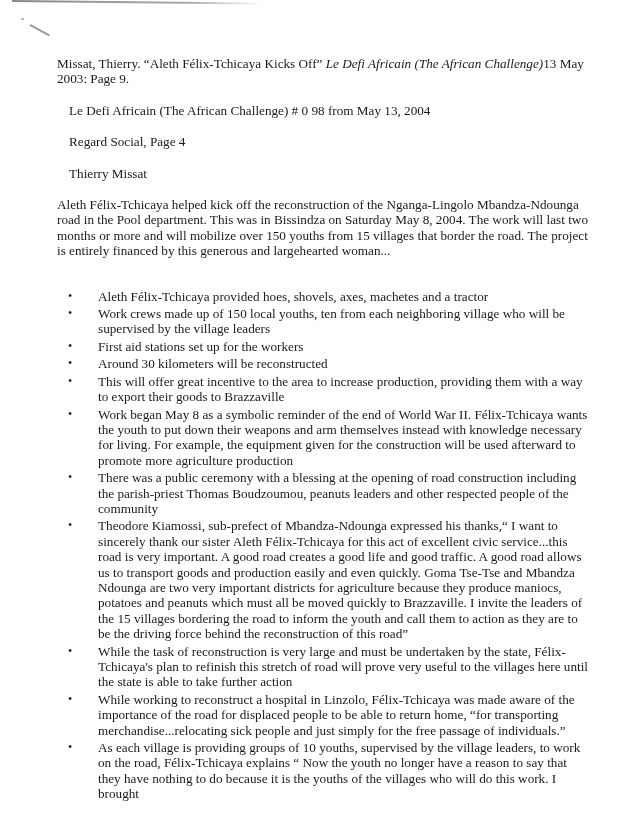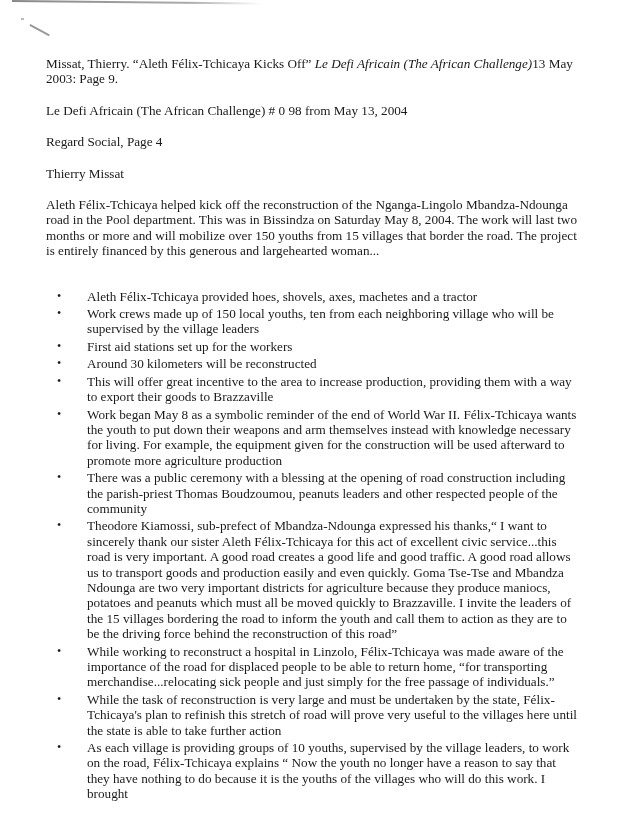--- a/index.html
+++ b/index.html
@@ -10,24 +10,24 @@
   .topline {
     position: absolute; left: 12px; top: 0; width: 250px; height: 2px;
     background: linear-gradient(to right, #888 0%, #aaa 70%, rgba(170,170,170,0) 100%);
     transform: rotate(0.6deg); transform-origin: left top;
   }
   .mark {
     position: absolute; left: 30px; top: 24px; width: 22px; height: 1.5px; background: #999;
     transform: rotate(28deg); transform-origin: left center;
   }
   .mark-dot { position: absolute; left: 21px; top: 18px; width: 3px; height: 2px; background: #bbb; }
-  .page { position: absolute; left: 46px; top: 56px; width: 540px; font-size: 13.2px; line-height: 15.4px; }
+  .page { position: absolute; left: 57px; top: 56px; width: 540px; font-size: 13.2px; line-height: 15.4px; }
   .citation { margin: 0 0 16px 0; }
   .citation i { font-style: italic; }
-  .line-p { margin: 0 0 16px 0; }
+  .line-p { margin: 0 0 16px 12px; }
   .intro { margin: 0 0 30px 0; }
   ul.bullets { margin: 8px; padding: 0 0 0 15px; list-style: none; }
   ul.bullets li { position: relative; padding-left: 18px; margin: 0 0 2px 0; }
   ul.bullets li::before {
     content: "•"; position: absolute; left: -12px; top: 0; font-size: 12px;
   }
 </style>
 </head>
 <body>
 
@@ -48,17 +48,17 @@
 
   <ul class="bullets">
     <li>Aleth Félix-Tchicaya provided hoes, shovels, axes, machetes and a tractor</li>
     <li>Work crews made up of 150 local youths, ten from each neighboring village who will be supervised by the village leaders</li>
     <li>First aid stations set up for the workers</li>
     <li>Around 30 kilometers will be reconstructed</li>
     <li>This will offer great incentive to the area to increase production, providing them with a way to export their goods to Brazzaville</li>
     <li>Work began May 8 as a symbolic reminder of the end of World War II. Félix-Tchicaya wants the youth to put down their weapons and arm themselves instead with knowledge necessary for living. For example, the equipment given for the construction will be used afterward to promote more agriculture production</li>
     <li>There was a public ceremony with a blessing at the opening of road construction including the parish-priest Thomas Boudzoumou, peanuts leaders and other respected people of the community</li>
     <li>Theodore Kiamossi, sub-prefect of Mbandza-Ndounga expressed his thanks,“ I want to sincerely thank our sister Aleth Félix-Tchicaya for this act of excellent civic service...this road is very important. A good road creates a good life and good traffic. A good road allows us to transport goods and production easily and even quickly. Goma Tse-Tse and Mbandza Ndounga are two very important districts for agriculture because they produce maniocs, potatoes and peanuts which must all be moved quickly to Brazzaville. I invite the leaders of the 15 villages bordering the road to inform the youth and call them to action as they are to be the driving force behind the reconstruction of this road”</li>
+    <li>While the task of reconstruction is very large and must be undertaken by the state, Félix-Tchicaya's plan to refinish this stretch of road will prove very useful to the villages here until the state is able to take further action</li>
     <li>While working to reconstruct a hospital in Linzolo, Félix-Tchicaya was made aware of the importance of the road for displaced people to be able to return home, “for transporting merchandise...relocating sick people and just simply for the free passage of individuals.”</li>
-    <li>While the task of reconstruction is very large and must be undertaken by the state, Félix-Tchicaya's plan to refinish this stretch of road will prove very useful to the villages here until the state is able to take further action</li>
     <li>As each village is providing groups of 10 youths, supervised by the village leaders,  to work on the road,  Félix-Tchicaya explains “ Now the youth no longer have a reason to say that they have nothing to do because it is the youths of the villages who will do this work. I brought</li>
   </ul>
 </div>
 
 </body></html>

